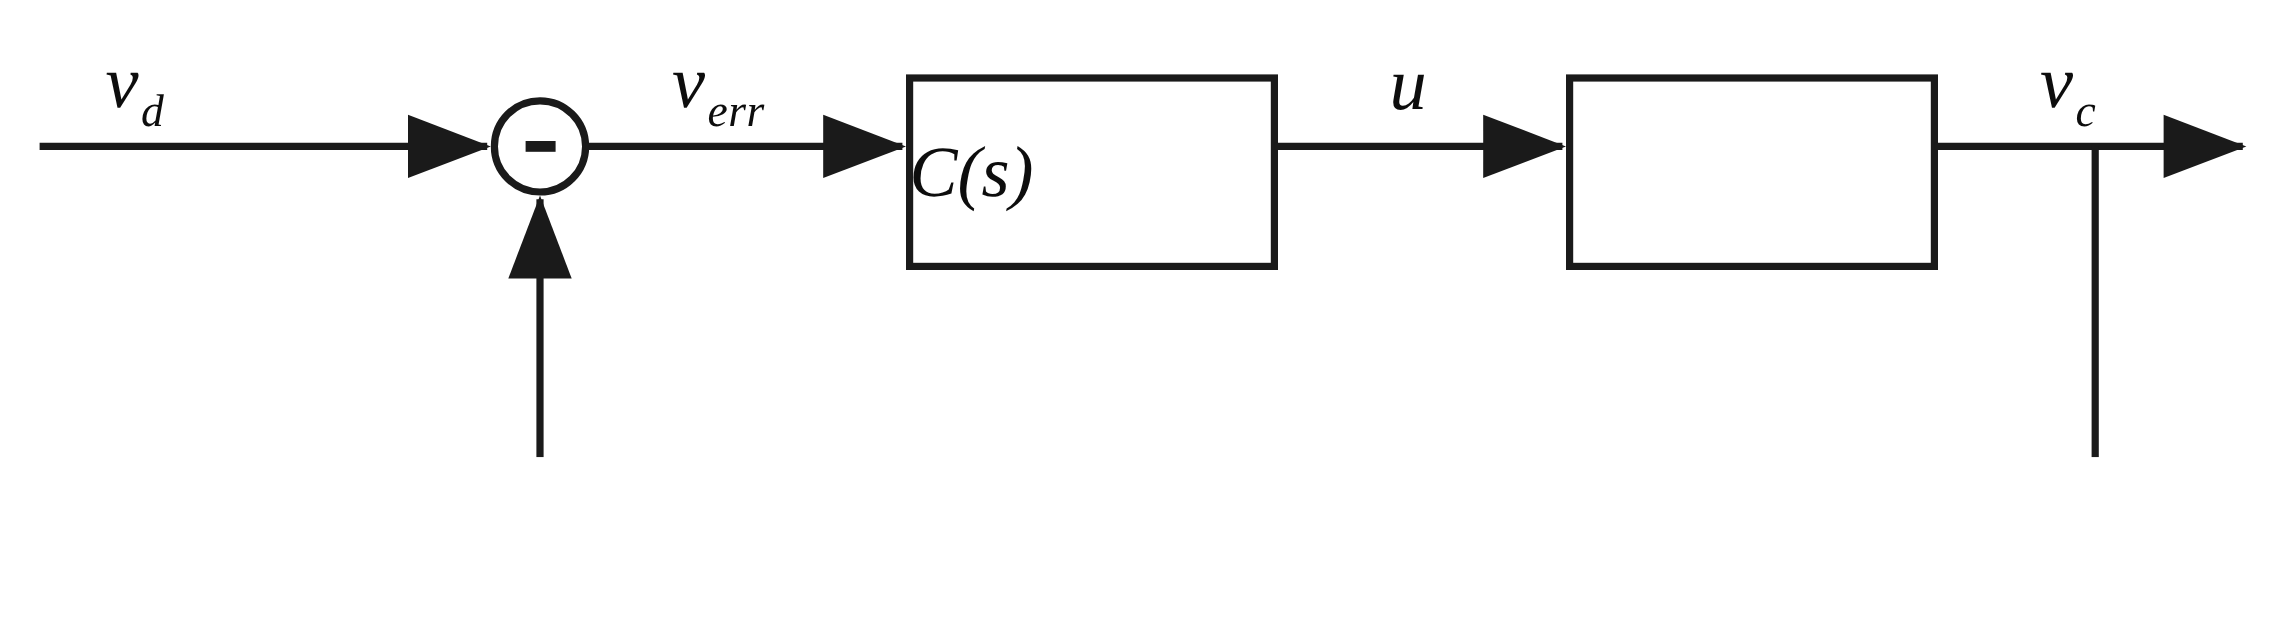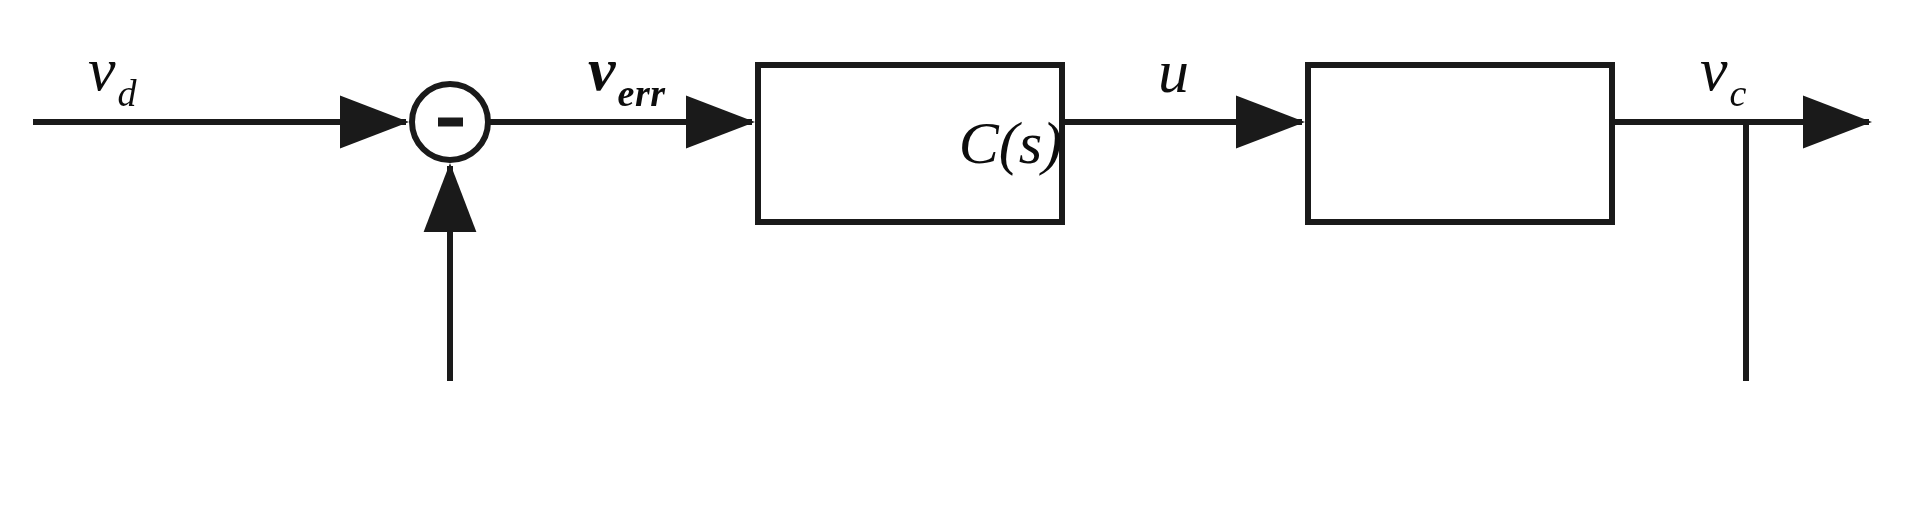--- a/index.html
+++ b/index.html
@@ -43,24 +43,24 @@
   }
   .block-label {
     position: absolute;
     color: #0d0d0d;
     font-family: "Liberation Serif", "DejaVu Serif", serif;
     font-style: italic;
     font-size: 60px;
     line-height: 1;
     white-space: nowrap;
     user-select: none;
-    text-align: right;
+    text-align: left;
   }
   .lbl-vd     { left: 88px;   top: 38px; }
-  .lbl-verr   { left: 588px;  top: 38px; font-weight: bold; }
+  .lbl-verr   { left: 560px;  top: 38px; }
   .lbl-u      { left: 1158px; top: 40px; }
   .lbl-vc     { left: 1700px; top: 38px; text-align: center; }
   .lbl-cs     { left: 758px;  top: 113px; width: 304px; }
   .lbl-ps     { left: 1308px; top: 113px; width: 304px; }
 </style>
 </head>
 <body>
 
 <div id="diagram-root">
 

